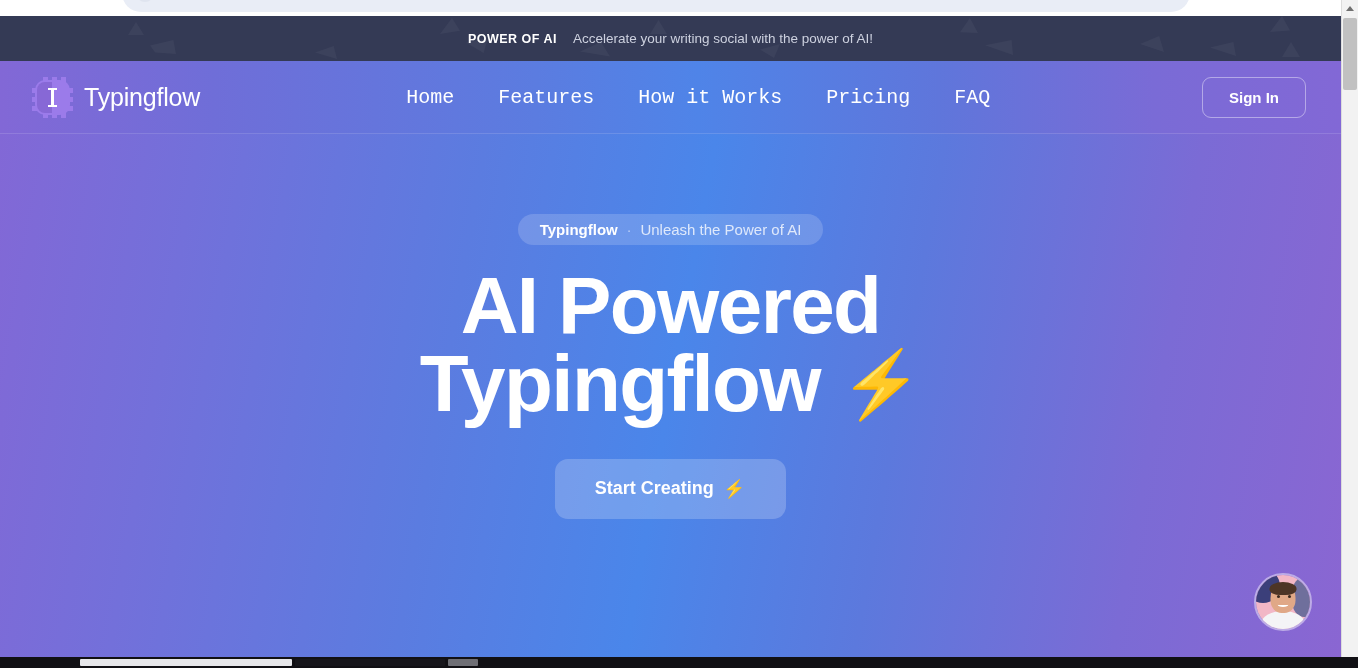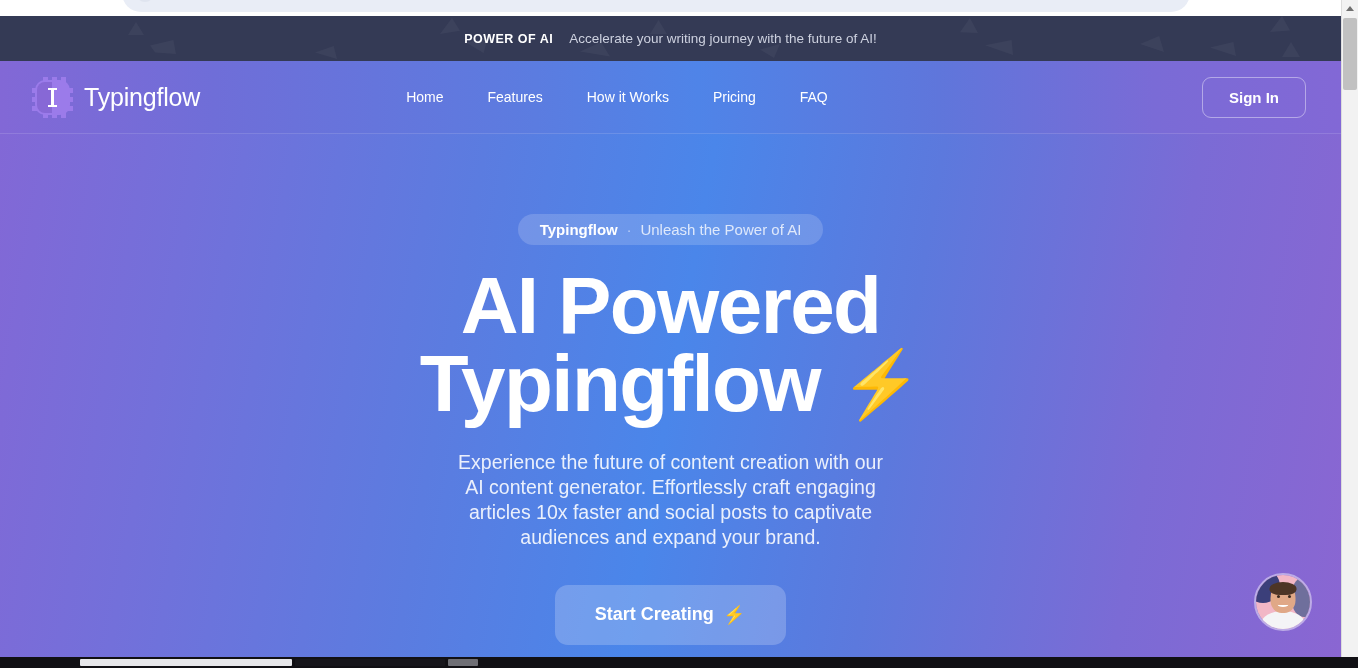--- a/index.html
+++ b/index.html
@@ -213,25 +213,26 @@
   }
 
   .nav {
     display: flex;
     align-items: center;
     gap: 44px;
     margin-left: 206px;
   }
   .nav-link {
     color: #ffffff;
-    font-size: 14px;
+    font-size: 20px;
     font-weight: 500;
     text-decoration: none;
     white-space: nowrap;
     cursor: pointer;
+    font-family: Liberation Mono, monospace;
   }
 
   .header-actions {
     margin-left: auto;
     display: flex;
     align-items: center;
     gap: 0;
   }
   .btn-signin {
     color: #ffffff;
@@ -468,21 +469,21 @@
         <div class="shard" style="left:985px;top:24px;width:28px;height:15px;clip-path:polygon(0 35%,95% 0,100% 100%);"></div>
         <div class="shard" style="left:1140px;top:20px;width:24px;height:16px;clip-path:polygon(0 50%,80% 0,100% 100%);"></div>
         <div class="shard" style="left:1210px;top:26px;width:26px;height:14px;clip-path:polygon(0 40%,90% 0,100% 100%);"></div>
         <div class="shard" style="left:1270px;top:0px;width:20px;height:16px;clip-path:polygon(60% 0,100% 90%,0 100%);"></div>
         <div class="shard" style="left:1282px;top:26px;width:18px;height:15px;clip-path:polygon(50% 0,100% 100%,0 100%);"></div>
         <div class="shard" style="left:315px;top:30px;width:22px;height:13px;clip-path:polygon(0 50%,85% 0,100% 100%);"></div>
         <div class="shard" style="left:760px;top:28px;width:20px;height:14px;clip-path:polygon(0 40%,100% 0,70% 100%);"></div>
       </div>
       <div class="announce-inner">
         <span class="announce-tag">POWER OF AI</span>
-        <span class="announce-text">Accelerate your writing journey with the future of AI!</span>
+        <span class="announce-text">Accelerate your writing social with the power of AI!</span>
       </div>
     </div>
 
     <div class="header">
 
       <div class="brand">
         <div class="logo-mark">
           <div class="logo-chip"></div>
           <div class="logo-left-lobe"></div>
           <div class="logo-caret"></div>
@@ -510,21 +511,20 @@
         <span class="badge-dot">·</span>
         <span class="badge-tag">Unleash the Power of AI</span>
       </div>
 
       <h1 class="hero-title">
         <span>AI Powered</span><br>
         <span>Typingflow</span>
         <span class="bolt">⚡</span>
       </h1>
 
-      <p class="hero-sub">Experience the future of content creation with our AI content generator. Effortlessly craft engaging articles 10x faster and social posts to captivate audiences and expand your brand.</p>
 
       <button class="btn-start">
         <span>Start Creating</span>
         <span>⚡</span>
       </button>
 
       <div class="avatar-widget">
         <div class="avatar-bg"></div>
         <div class="avatar-body"></div>
         <div class="avatar-head"></div>

